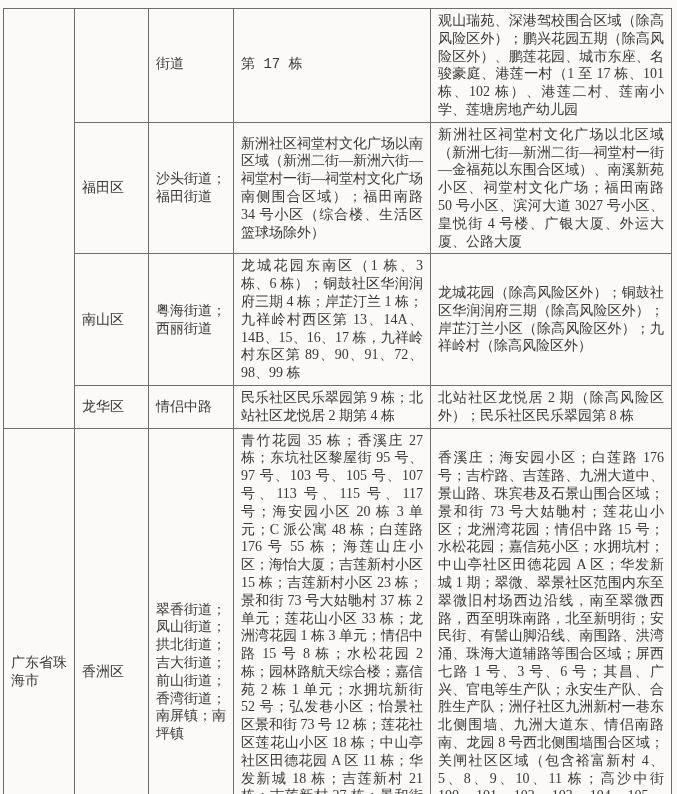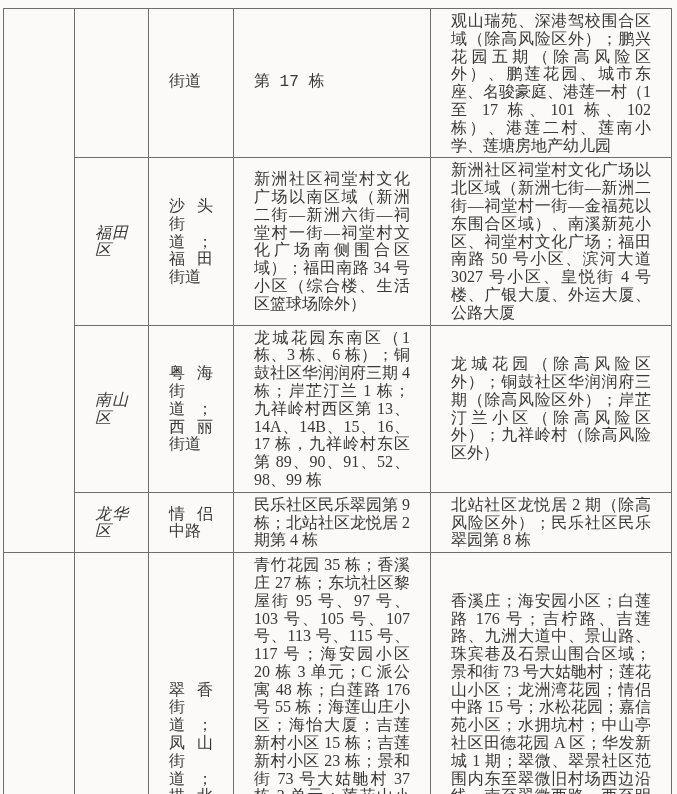--- a/index.html
+++ b/index.html
@@ -21,35 +21,35 @@
   table.risk-table {
     border-collapse: collapse;
     table-layout: fixed;
     width: 668px;
     color: #383838;
     font-family: "Liberation Serif", "DejaVu Serif", serif;
   }
   table.risk-table td {
     border: 1px solid #6e6e6e;
     vertical-align: middle;
-    padding: 3px 20px;
-    font-size: 16px;
+    padding: 3px 7px;
+    font-size: 14px;
     line-height: 17.8px;
     text-align: justify;
     text-justify: inter-character;
     overflow: hidden;
     box-sizing: border-box;
   }
   col.c1 { width: 71px; }
   col.c2 { width: 74px; }
   col.c3 { width: 85px; }
   col.c4 { width: 197px; }
   col.c5 { width: 241px; }
 
-  td.center { text-align: center; font-style: italic; }
+  td.center { text-align: center; }
   td.vtop   { vertical-align: top; }
   td.left   { text-align: left; font-family: Liberation Mono, monospace; }
   td.areas-right { font-size: 13px; }
   tr.r1 { height: 89px; }
   tr.r2 { height: 108px; }
   tr.r3 { height: 113px; }
   tr.r4 { height: 34px; }
   tr.r5 { height: 435px; }
 </style>
 </head>
@@ -74,21 +74,21 @@
       </tr>
       <tr class="r2">
         <td class="center">福田区</td>
         <td>沙头街道；福田街道</td>
         <td>新洲社区祠堂村文化广场以南区域（新洲二街—新洲六街—祠堂村一街—祠堂村文化广场南侧围合区域）；福田南路 34 号小区（综合楼、生活区篮球场除外）</td>
         <td class="areas-right">新洲社区祠堂村文化广场以北区域（新洲七街—新洲二街—祠堂村一街—金福苑以东围合区域）、南溪新苑小区、祠堂村文化广场；福田南路 50 号小区、滨河大道 3027 号小区、皇悦街 4 号楼、广银大厦、外运大厦、公路大厦</td>
       </tr>
       <tr class="r3">
         <td class="center">南山区</td>
         <td>粤海街道；西丽街道</td>
-        <td>龙城花园东南区（1 栋、3 栋、6 栋）；铜鼓社区华润润府三期 4 栋；岸芷汀兰 1 栋；九祥岭村西区第 13、14A、14B、15、16、17 栋，九祥岭村东区第 89、90、91、52、98、99 栋</td>
+        <td>龙城花园东南区（1 栋、3 栋、6 栋）；铜鼓社区华润润府三期 4 栋；岸芷汀兰 1 栋；九祥岭村西区第 13、14A、14B、15、16、17 栋，九祥岭村东区第 89、90、91、72、98、99 栋</td>
         <td class="areas-right">龙城花园（除高风险区外）；铜鼓社区华润润府三期（除高风险区外）；岸芷汀兰小区（除高风险区外）；九祥岭村（除高风险区外）</td>
       </tr>
       <tr class="r4">
         <td class="center">龙华区</td>
         <td>情侣中路</td>
         <td>民乐社区民乐翠园第 9 栋；北站社区龙悦居 2 期第 4 栋</td>
         <td class="areas-right">北站社区龙悦居 2 期（除高风险区外）；民乐社区民乐翠园第 8 栋</td>
       </tr>
       <tr class="r5">
         <td class="center">广东省珠海市</td>

